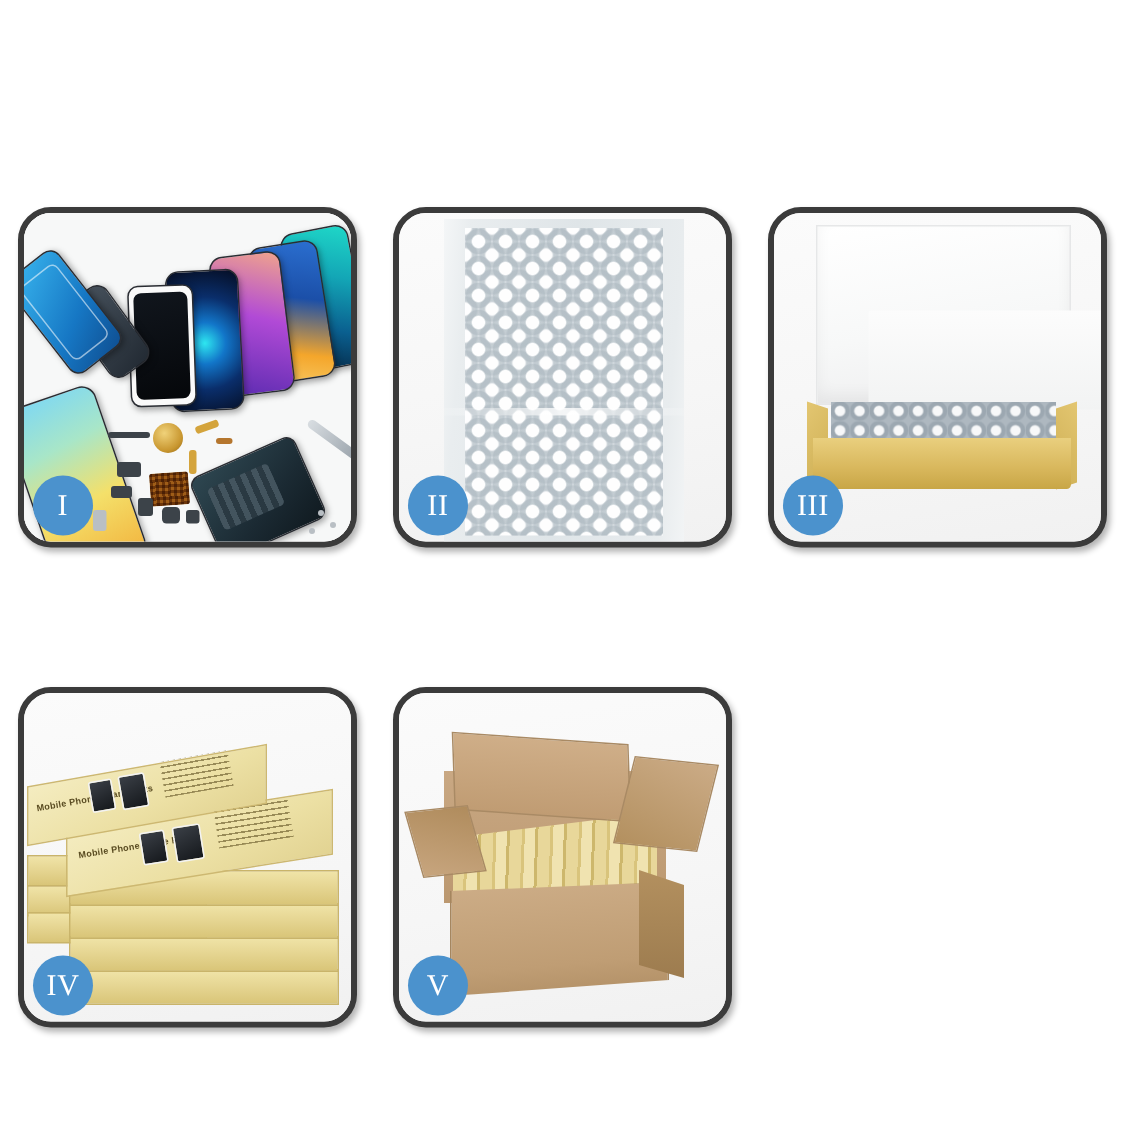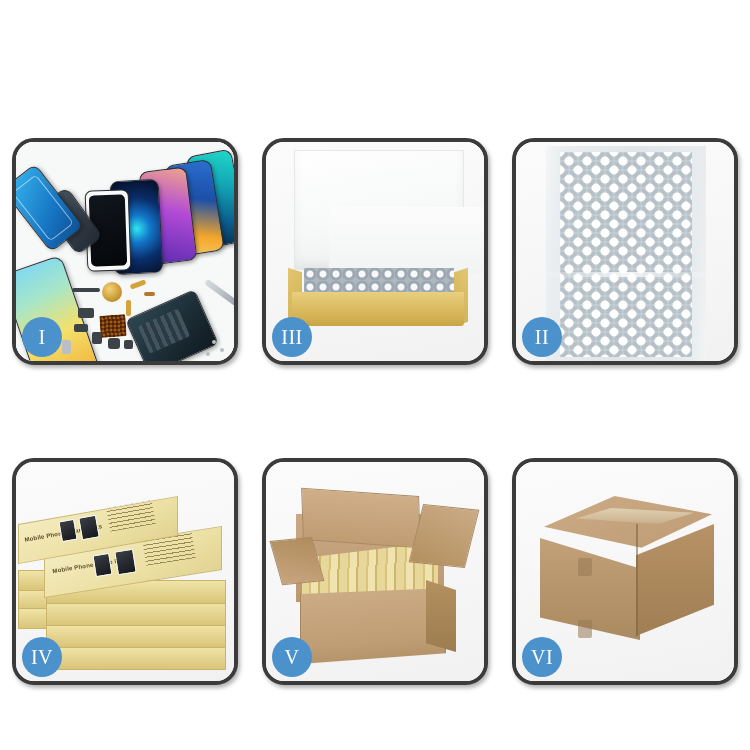--- a/index.html
+++ b/index.html
@@ -395,39 +395,39 @@
         <div class="part" style="left:108px;top:198px;width:9px;height:9px;"></div>
         <div class="part silver round" style="left:196px;top:198px;width:4px;height:4px;"></div>
         <div class="part silver round" style="left:204px;top:206px;width:4px;height:4px;"></div>
         <div class="part silver round" style="left:190px;top:210px;width:4px;height:4px;"></div>
       </div>
       <div class="badge">I</div>
     </div>
 
     <div class="panel">
       <div class="panel-inner">
+        <div class="bw-sheet">
+          <div class="bw-bubbles"></div>
+        </div>
+        <div class="bw-seam"></div>
+      </div>
+      <div class="badge">II</div>
+    </div>
+
+    <div class="panel">
+      <div class="panel-inner">
         <div class="b3-lid">
           <div class="b3-foam"></div>
         </div>
         <div class="b3-lflap"></div>
         <div class="b3-rflap"></div>
         <div class="b3-wrap"></div>
         <div class="b3-front"></div>
       </div>
       <div class="badge">III</div>
-    </div>
-
-    <div class="panel">
-      <div class="panel-inner">
-        <div class="bw-sheet">
-          <div class="bw-bubbles"></div>
-        </div>
-        <div class="bw-seam"></div>
-      </div>
-      <div class="badge">II</div>
     </div>
 
     <div class="panel">
       <div class="panel-inner">
         <div class="stack">
 
           <div class="kbox" style="left:2px;top:128px;width:118px;height:19px;"></div>
           <div class="kbox" style="left:2px;top:146px;width:118px;height:19px;"></div>
           <div class="kbox" style="left:2px;top:108px;width:118px;height:19px;"></div>
 
@@ -458,27 +458,15 @@
         <div class="c5-inner-boxes"></div>
         <div class="c5-flap-back"></div>
         <div class="c5-flap-right"></div>
         <div class="c5-flap-left"></div>
         <div class="c5-front"></div>
         <div class="c5-side"></div>
       </div>
       <div class="badge">V</div>
     </div>
 
-    <div class="panel">
-      <div class="panel-inner">
-        <div class="c6-top"></div>
-        <div class="c6-tape"></div>
-        <div class="c6-left"></div>
-        <div class="c6-right"></div>
-        <div class="c6-seam"></div>
-        <div class="c6-tab" style="left:62px;top:96px;"></div>
-        <div class="c6-tab" style="left:62px;top:158px;"></div>
-      </div>
-      <div class="badge">VI</div>
-    </div>
 
   </div>
 </div>
 
 </body></html>

